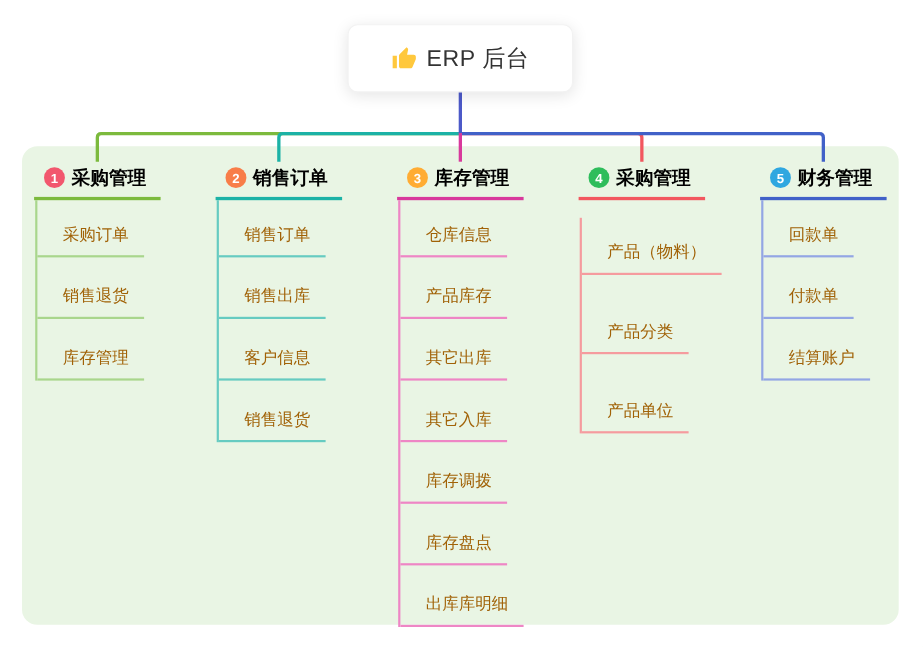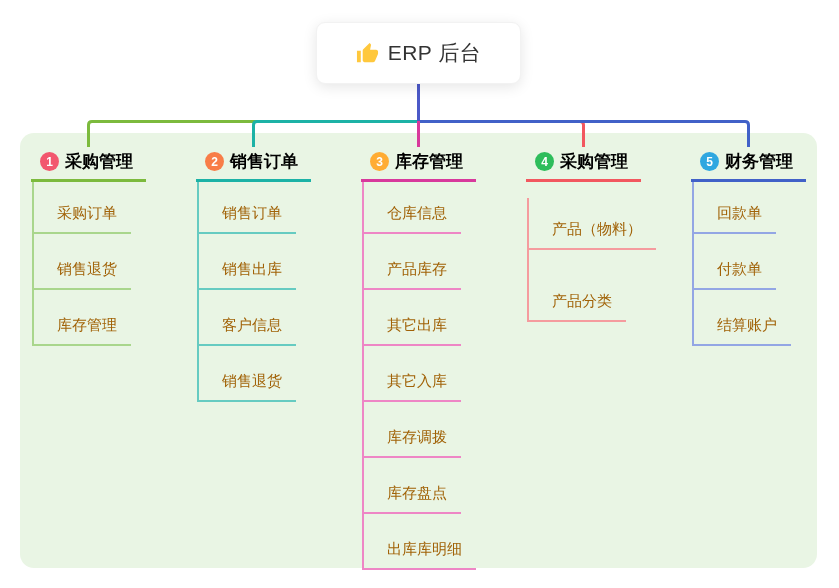--- a/index.html
+++ b/index.html
@@ -146,20 +146,21 @@
   </div>
 
   <div class="branch pos4 b-product">
     <div class="branch-header">
       <span class="badge">4</span>
       <span class="branch-label">采购管理</span>
     </div>
     <div class="items">
       <div class="item">产品（物料）</div>
       <div class="item">产品分类</div>
+      <div class="item">产品单位</div>
     </div>
   </div>
 
   <div class="branch pos5 b-finance">
     <div class="branch-header">
       <span class="badge">5</span>
       <span class="branch-label">财务管理</span>
     </div>
     <div class="items">
       <div class="item">回款单</div>

